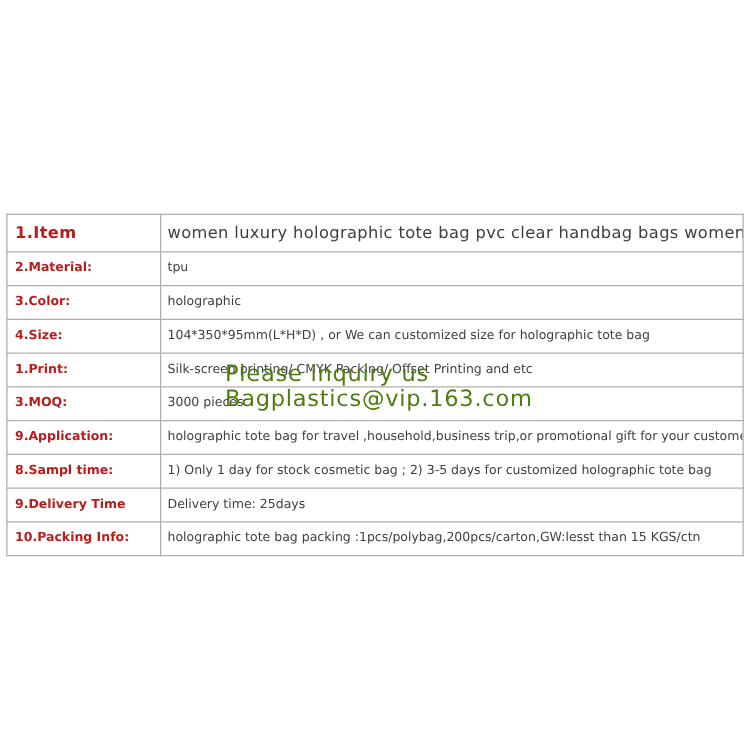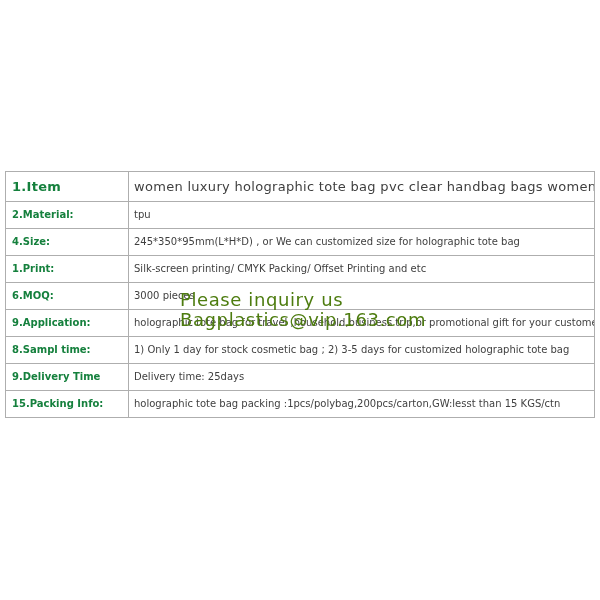--- a/index.html
+++ b/index.html
@@ -33,21 +33,21 @@
     overflow: hidden;
   }
   .spec-table tr.first td {
     font-size: 13px;
     height: 27px;
     letter-spacing: 0.3px;
   }
   .spec-table td.label {
     width: 112px;
     font-weight: bold;
-    color: #15803d;
+    color: #b91c1c;
   }
   .spec-table td.value {
     color: #3f3f3f;
     padding-left: 5px;
   }
   .watermark {
     position: absolute;
     left: 180px;
     top: 290px;
     z-index: 5;
@@ -68,45 +68,49 @@
   <tbody>
     <tr class="first">
       <td class="label">1.Item</td>
       <td class="value">women luxury holographic tote bag pvc clear handbag bags women handbags tote</td>
     </tr>
     <tr>
       <td class="label">2.Material:</td>
       <td class="value">tpu</td>
     </tr>
     <tr>
+      <td class="label">3.Color:</td>
+      <td class="value">holographic</td>
+    </tr>
+    <tr>
       <td class="label">4.Size:</td>
-      <td class="value">245*350*95mm(L*H*D) , or We can customized size for holographic tote bag</td>
+      <td class="value">104*350*95mm(L*H*D) , or We can customized size for holographic tote bag</td>
     </tr>
     <tr>
       <td class="label">1.Print:</td>
       <td class="value">Silk-screen printing/ CMYK Packing/ Offset Printing and etc</td>
     </tr>
     <tr>
-      <td class="label">6.MOQ:</td>
+      <td class="label">3.MOQ:</td>
       <td class="value">3000 pieces</td>
     </tr>
     <tr>
       <td class="label">9.Application:</td>
       <td class="value">holographic tote bag  for travel ,household,business trip,or promotional gift for your customer</td>
     </tr>
     <tr>
       <td class="label">8.Sampl time:</td>
       <td class="value">1) Only 1 day for stock cosmetic bag ; 2) 3-5 days for customized holographic tote bag</td>
     </tr>
     <tr>
       <td class="label">9.Delivery Time</td>
       <td class="value">Delivery time: 25days</td>
     </tr>
     <tr>
-      <td class="label">15.Packing Info:</td>
+      <td class="label">10.Packing Info:</td>
       <td class="value">holographic tote bag packing :1pcs/polybag,200pcs/carton,GW:lesst than 15 KGS/ctn</td>
     </tr>
   </tbody>
 </table>
 
 <div class="watermark" style="color: #4d7c0f;">
   <span class="wm-line">Please inquiry us</span>
   <span class="wm-line">Bagplastics@vip.163.com</span>
 </div>
 

